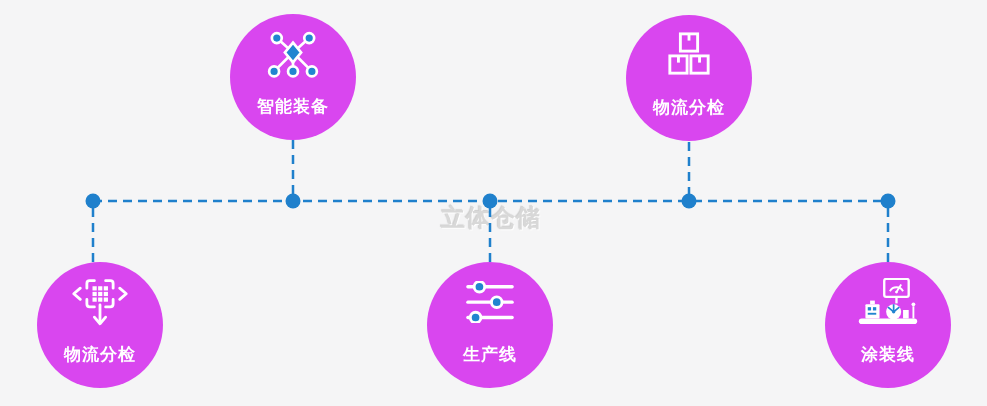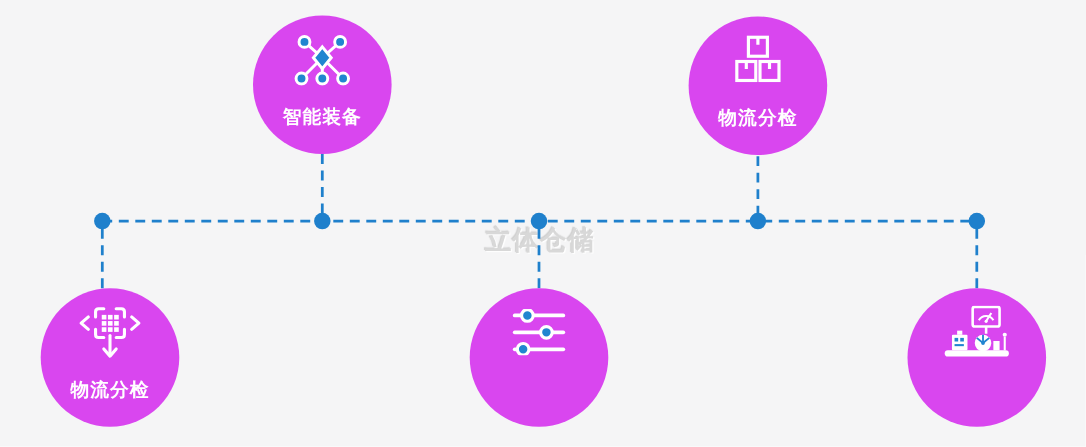--- a/index.html
+++ b/index.html
@@ -166,20 +166,21 @@
           <path d="M3,22 H49"></path>
           <path d="M3,38 H49"></path>
         </g>
         <g stroke="#ffffff" stroke-width="3" fill="#2185d0">
           <circle cx="15" cy="6" r="5.5"></circle>
           <circle cx="33" cy="22" r="5.5"></circle>
           <circle cx="11" cy="38" r="5.5"></circle>
         </g>
       </svg>
     </div>
+    <div class="label">生产线</div>
   </div>
 
   <div class="node node-painting">
     <div class="icon-box">
       <svg width="64" viewBox="0 0 68 50" xmlns="http://www.w3.org/2000/svg">
         <rect x="30" y="1" width="26" height="19" rx="2" stroke="#ffffff" stroke-width="2.5" fill="none"></rect>
         <path d="M36,14 A8,8 0 0 1 50,14" stroke="#ffffff" stroke-width="2" fill="none"></path>
         <path d="M43,15 L48,7" stroke="#ffffff" stroke-width="2"></path>
         <circle cx="43" cy="15" r="1.5" fill="#ffffff"></circle>
         <path d="M43,20 V27" stroke="#ffffff" stroke-width="2.5"></path>
@@ -190,15 +191,16 @@
         <rect x="12.5" y="37" width="9" height="2" fill="#2185d0"></rect>
         <circle cx="40" cy="36" r="8" fill="#ffffff"></circle>
         <path d="M40,36 L34,31 M40,36 L46,31 M40,36 V28" stroke="#2185d0" stroke-width="1.8" fill="none"></path>
         <circle cx="40" cy="36" r="1.8" fill="#2185d0"></circle>
         <rect x="50" y="34" width="6" height="9" fill="#ffffff"></rect>
         <path d="M61,30 V43" stroke="#ffffff" stroke-width="2"></path>
         <circle cx="61" cy="28" r="2" fill="#ffffff"></circle>
         <rect x="3" y="43" width="62" height="6" rx="3" fill="#ffffff"></rect>
       </svg>
     </div>
+    <div class="label">涂装线</div>
   </div>
 
 </div>
 
 </body></html>

